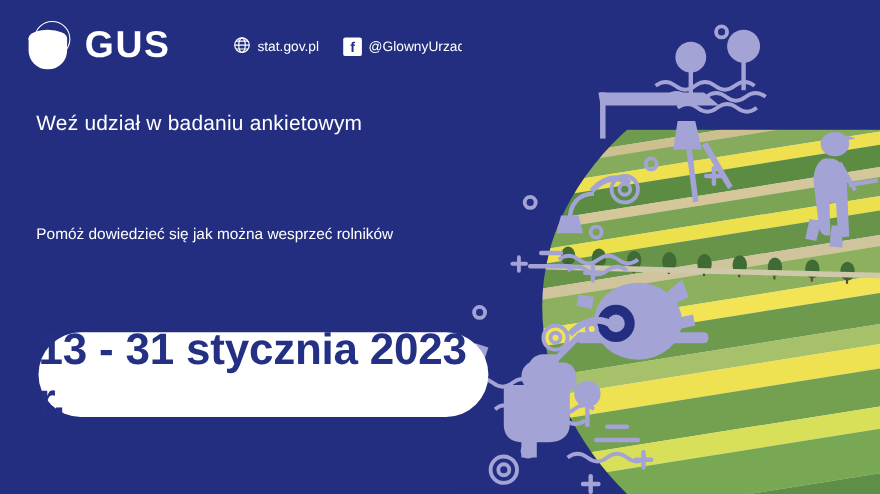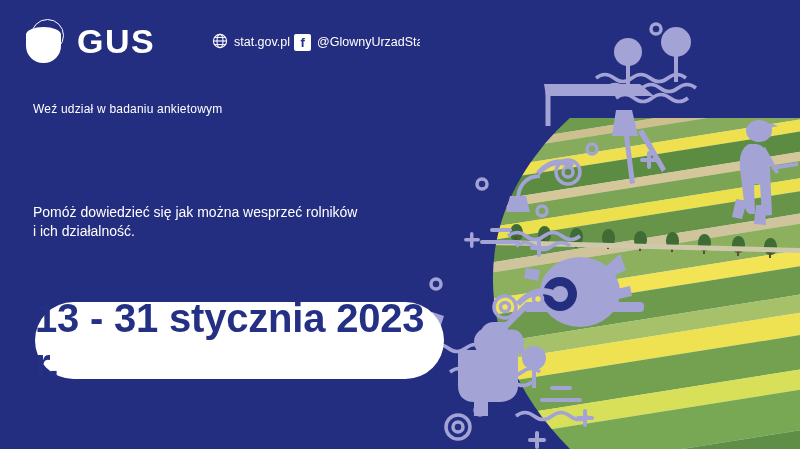--- a/index.html
+++ b/index.html
@@ -57,38 +57,38 @@
     font-size:34px; font-weight:bold; letter-spacing:1.5px;
     color:#ffffff; line-height:1;
   }
 
   .social {
     position:absolute; left:212px; top:33px;
     display:flex; align-items:center;
   }
   .social-item {
     display:flex; align-items:center; gap:6px;
-    margin-right:4px;
+    margin-right:22px;
     font-size:12.5px; color:#ffffff; white-space:nowrap;text-align:center;
   }
   .social-item .label { line-height:1; }
   .ic { display:block; }
 
   .fb-box, .li-box {
     width:17px; height:17px; border-radius:2px;
     background:#ffffff; color:#242E80;
     display:flex; align-items:center; justify-content:center;
     font-weight:bold; font-size:13px; line-height:1;
   }
   .li-box { font-size:10.5px; letter-spacing:-0.5px; }
 
   
   .kicker {
     position:absolute; left:33px; top:102px;
-    font-size:12px; font-weight:400; letter-spacing:0.2px;
+    font-size:19px; font-weight:400; letter-spacing:0.2px;
     color:#ffffff;
   }
   .title {
     position:absolute; left:32px; top:152px;
     font-size:37px; font-weight:bold; letter-spacing:-0.3px;
     color:#ffffff; white-space:nowrap;
   }
   .subtitle {
     position:absolute; left:33px; top:203px;
     font-size:14px; font-weight:400; line-height:1.33;
@@ -418,20 +418,19 @@
 
       </g>
     </svg>
   </div>
 
   <div class="kicker">Weź udział w badaniu ankietowym</div>
 
 
   <div class="subtitle">
     <div>Pomóż dowiedzieć się jak można wesprzeć rolników</div>
-    <div>i ich działalność.</div>
   </div>
 
   <div class="date-pill">
     <span class="date-text">13 - 31 stycznia 2023 r.</span>
   </div>
 
 </div>
 
 </body></html>

